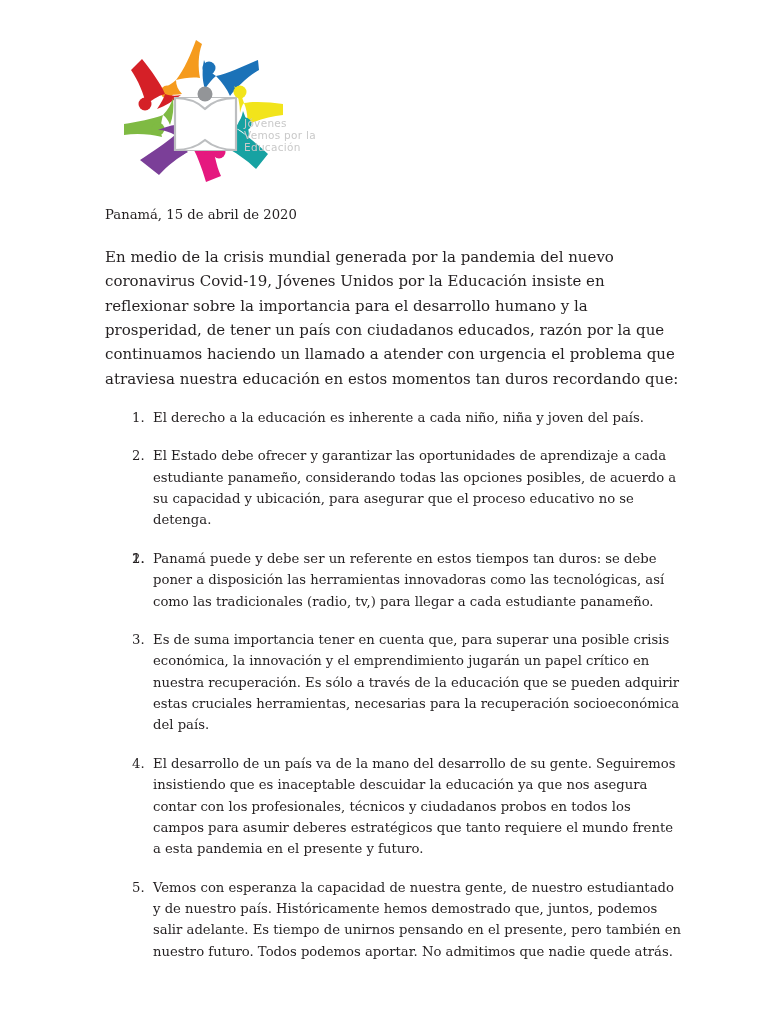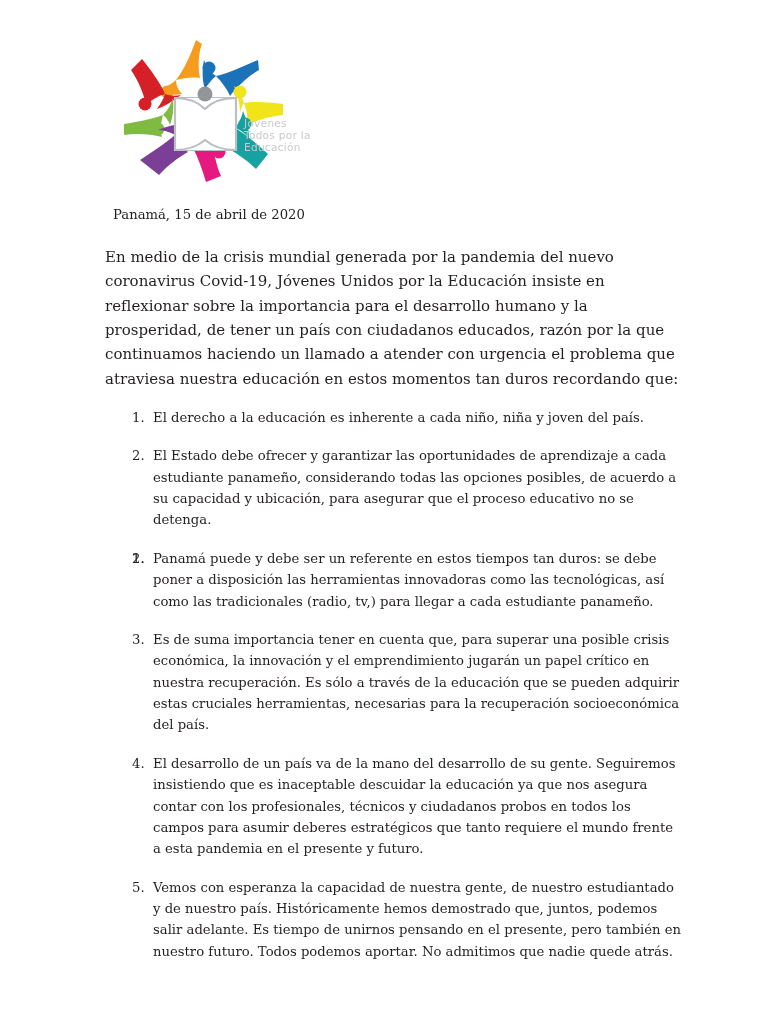--- a/index.html
+++ b/index.html
@@ -52,21 +52,21 @@
   .doc-body {
     position: absolute;
     left: 105px;
     top: 205px;
     width: 578px;
   }
 
   .date-line {
     font-size: 13.2px;
     line-height: 1.45;
-    margin: 0 0 21px 8px;
+    margin: 0 0 21px 0;
   }
 
   .intro {
     font-size: 15px;
     line-height: 1.62;
     margin: 0 0 16px 0;
     text-align: left;
   }
 
   .num-list {
@@ -141,21 +141,21 @@
           <path d="M57 66 C70 66 80 70 87 77 C94 70 105 66 118 66" fill="#ffffff" stroke="#BCBEC0" stroke-width="2.2" stroke-linejoin="round"></path>
           <path d="M57 118 C70 118 80 114 87 108 C94 114 105 118 118 118" fill="#ffffff" stroke="#BCBEC0" stroke-width="2.2" stroke-linejoin="round"></path>
 
           <circle cx="87" cy="62" r="7.5" fill="#939598"></circle>
         </g>
       </svg>
     </div>
 
     <div class="logo-wordmark">
       <span>Jóvenes</span>
-      <span>Todos por la</span>
+      <span>Vemos por la</span>
       <span>Educación</span>
     </div>
   </div>
 
   <div class="doc-body">
 
     <p class="date-line">Panamá, 15 de abril de 2020</p>
 
     <p class="intro">En medio de la crisis mundial generada por la pandemia del nuevo coronavirus Covid-19, Jóvenes Unidos por la Educación insiste en reflexionar sobre la importancia para el desarrollo humano y la prosperidad, de tener un país con ciudadanos educados, razón por la que continuamos haciendo un llamado a atender con urgencia el problema que atraviesa nuestra educación en estos momentos tan duros recordando que:</p>
 

